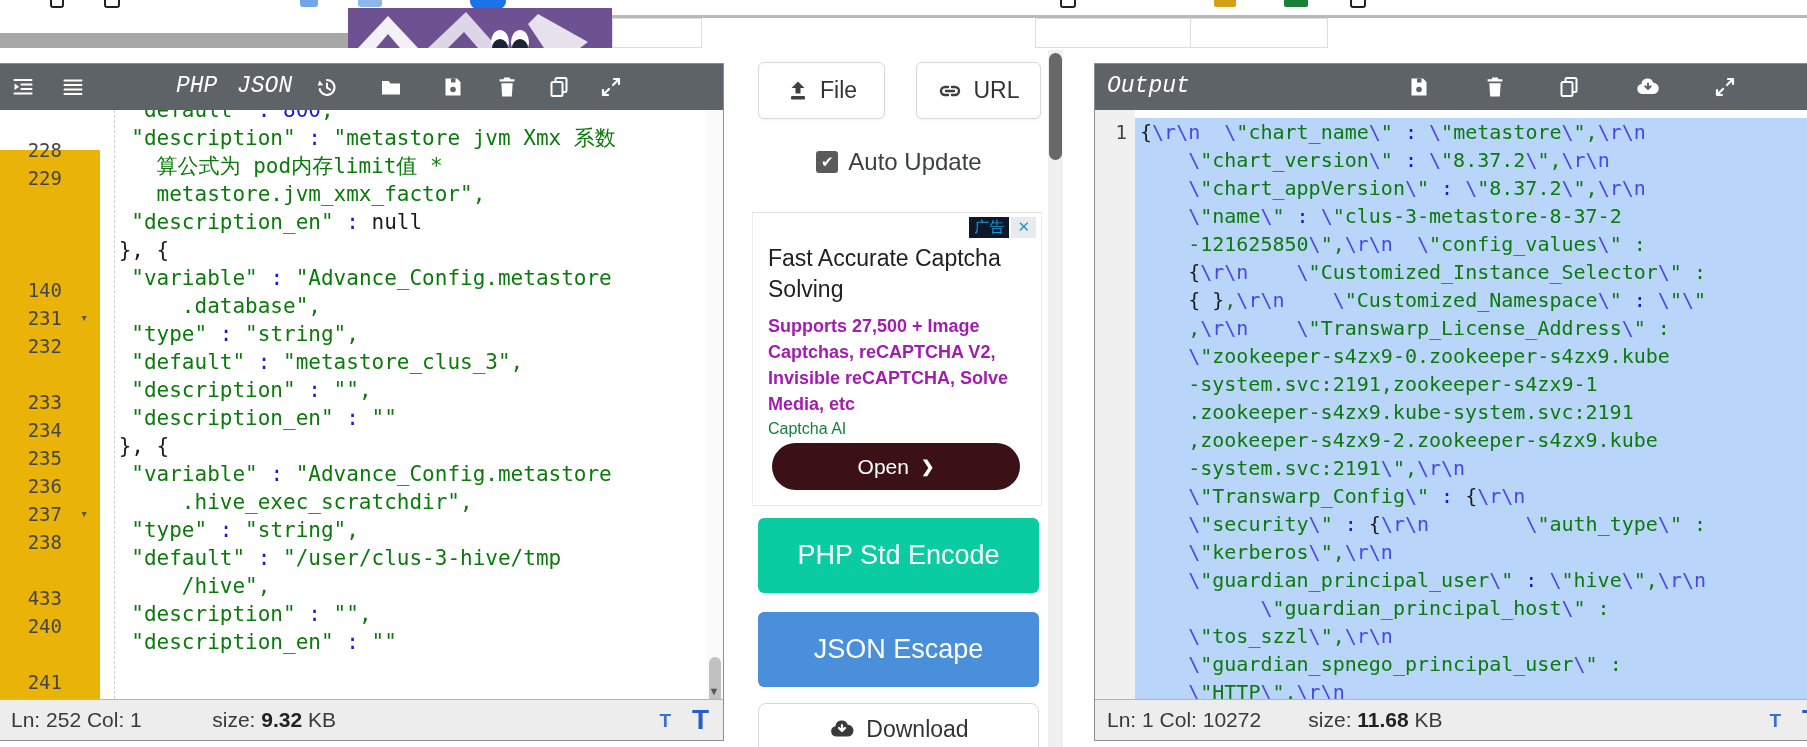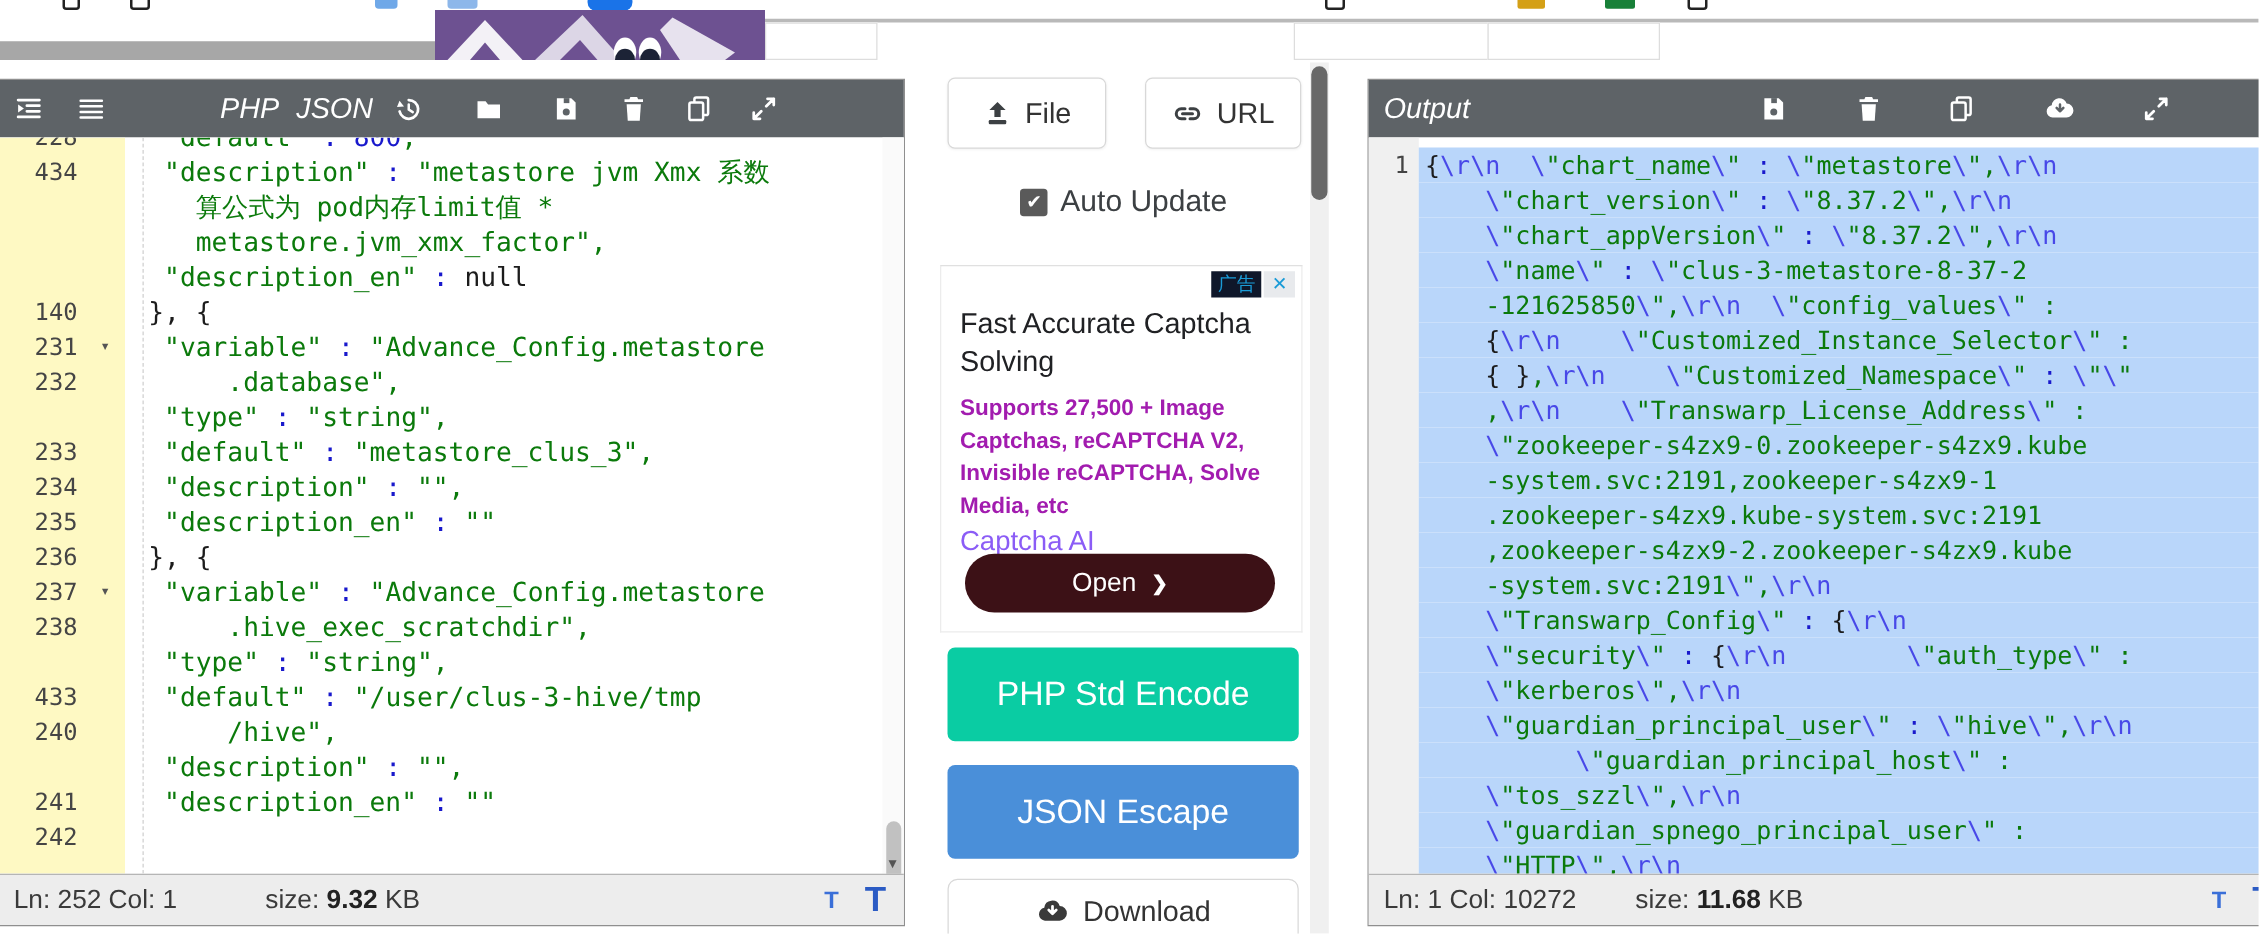--- a/index.html
+++ b/index.html
@@ -9,34 +9,34 @@
   
   .topstrip { position:absolute; left:0; top:0; width:1807px; height:16px; background:#fff; }
   .stub { position:absolute; top:-6px; }
   .topline { position:absolute; left:610px; top:15px; width:1197px; height:3px; background:#b9b9b9; }
   .grayband { position:absolute; left:0; top:33px; width:350px; height:15px; background:#a7a7a7; }
   .banner { position:absolute; left:348px; top:8px; width:264px; height:40px; background:#6d5191; overflow:hidden; }
   .topcell { position:absolute; background:#fff; border:1px solid #ddd; height:30px; top:18px; }
 
   
   .panel { position:absolute; top:63px; height:678px; border:1px solid #8f8f8f; background:#fff; }
-  .ptoolbar { position:absolute; left:0; top:0; right:0; height:46px; background:#5e6367; }
+  .ptoolbar { position:absolute; left:0; top:0; right:0; height:46px; background:#5e6367;font-family:Liberation Mono, monospace; }
   .ticon { position:absolute; top:11px; width:24px; height:24px; cursor:pointer; }
   .tlabel { position:absolute; top:9px; color:#fff; font-style:italic; font-size:23px; font-weight:500; cursor:pointer; }
   .pstatus { position:absolute; left:0; right:0; bottom:0; height:41px; background:#ededed; border-top:1px solid #b5b5b5; font-size:21px; color:#3a3a3a; }
   .pos { position:absolute; left:12px; top:8px; }
   .sizewrap { position:absolute; left:38%; top:8px; transform:translateX(-50%); white-space:nowrap; }
   .sizewrap b { font-weight:bold; color:#222; }
   .t-small { position:absolute; right:52px; top:10px; color:#3a6fd8; font-weight:bold; font-size:19px; }
   .t-big { position:absolute; right:14px; top:4px; color:#2b5bc4; font-weight:bold; font-size:28px; }
 
   
   #left-panel { left:-2px; width:726px; }
   .lp-scroll { position:absolute; left:0; right:0; top:46px; bottom:41px; overflow:hidden; display:flex; background:#fff; }
-  .gutter { width:101px; background:#fef9c3; flex:none; font-family:"DejaVu Sans Mono", monospace; font-size:19px; color:#454545; }
+  .gutter { width:101px; background:#eab308; flex:none; font-family:"DejaVu Sans Mono", monospace; font-size:19px; color:#454545;margin-top:40px; }
   .gutter-inner { margin-top:-14px; }
   .grow { height:28px; line-height:28px; text-align:right; padding-right:38px; position:relative; }
   .fold { position:absolute; right:12px; top:0; font-size:13px; color:#555; cursor:pointer; }
   .codecol { flex:1; position:relative; font-family:"DejaVu Sans Mono", monospace; font-size:21px; color:#0b7a0b; overflow:hidden; }
   .codecol::before { content:""; position:absolute; left:14px; top:0; bottom:0; border-left:1px dashed #cfcfcf; }
   .code-inner { margin-top:-14px; position:relative; }
   .crow { height:28px; line-height:28px; white-space:pre; padding-left:6px; }
   .tb { color:#1919cc; }
   .tk { color:#1c1c1c; }
   .te { color:#4848e8; }
@@ -51,21 +51,21 @@
   .auto-row { position:absolute; left:758px; top:148px; width:282px; display:flex; align-items:center; justify-content:center; gap:10px; }
   .cbox { width:22px; height:22px; background:#5a5a5a; border-radius:3px; color:#fff; font-size:15px; line-height:22px; text-align:center; cursor:pointer; }
   .auto-label { font-size:24px; color:#3c4043; }
 
   .ad-box { position:absolute; left:752px; top:212px; width:290px; height:294px; background:#fff; border:1px solid #ececec; border-top:1px solid #e0e0e0; }
   .ad-tags { position:absolute; right:5px; top:4px; display:flex; gap:2px; }
   .ad-badge { background:#0f172a; color:#1a9bd7; font-size:15px; padding:1px 5px; }
   .ad-close { background:#e8eaed; color:#1a9bd7; font-size:15px; padding:1px 6px; cursor:pointer; }
   .ad-title { position:absolute; left:15px; top:30px; width:250px; font-size:23px; line-height:31px; color:#202124; }
   .ad-body { position:absolute; left:15px; top:100px; width:255px; font-size:18px; line-height:26px; color:#a21caf;font-weight:bold; }
-  .ad-brand { position:absolute; left:15px; top:207px; font-size:22px; color:#8b5cf6; }
+  .ad-brand { position:absolute; left:15px; top:207px; font-size:16px; color:#15803d; }
   .ad-cta { position:absolute; left:19px; top:230px; width:248px; height:47px; background:#3c1116; border-radius:26px; color:#fff; font-size:21px; display:flex; align-items:center; justify-content:center; gap:12px; cursor:pointer; }
   .ad-cta .chev { font-size:16px; font-weight:bold; }
 
   .big-btn { position:absolute; left:758px; width:281px; height:75px; border-radius:6px; color:#fff; font-size:27px; display:flex; align-items:center; justify-content:center; cursor:pointer; }
   #php-btn { top:518px; background:#0acca3; }
   #json-btn { top:612px; background:#4a8fd9; }
   #dl-btn { top:703px; height:52px; background:#fff; border:1px solid #d8d8d8; border-radius:8px; color:#333; font-size:23px; gap:10px; }
 
   .msb-track { position:absolute; left:1048px; top:50px; width:15px; height:697px; background:#f0f0f0; }
   .msb-thumb { position:absolute; left:1px; top:3px; width:13px; height:107px; background:#686868; border-radius:7px; cursor:pointer; }
@@ -170,21 +170,21 @@
         <svg width="24" height="24" viewBox="0 0 24 24">
             <path d="M14 10 L20 4 M20 4 v5 M20 4 h-5 M10 14 L4 20 M4 20 v-5 M4 20 h5" stroke="#fff" stroke-width="2.2" fill="none" stroke-linecap="round"></path>
           </svg>
       </span>
     </div>
 
     <div class="lp-scroll">
       <div class="gutter">
         <div class="gutter-inner" id="lp-gutter-inner">
             <div class="grow">228</div>
-            <div class="grow">434</div>
+            <div class="grow">229</div>
             <div class="grow"></div>
             <div class="grow"></div>
             <div class="grow"></div>
             <div class="grow">140</div>
             <div class="grow">231<span class="fold">▾</span></div>
             <div class="grow">232</div>
             <div class="grow"></div>
             <div class="grow">233</div>
             <div class="grow">234</div>
             <div class="grow">235</div>

